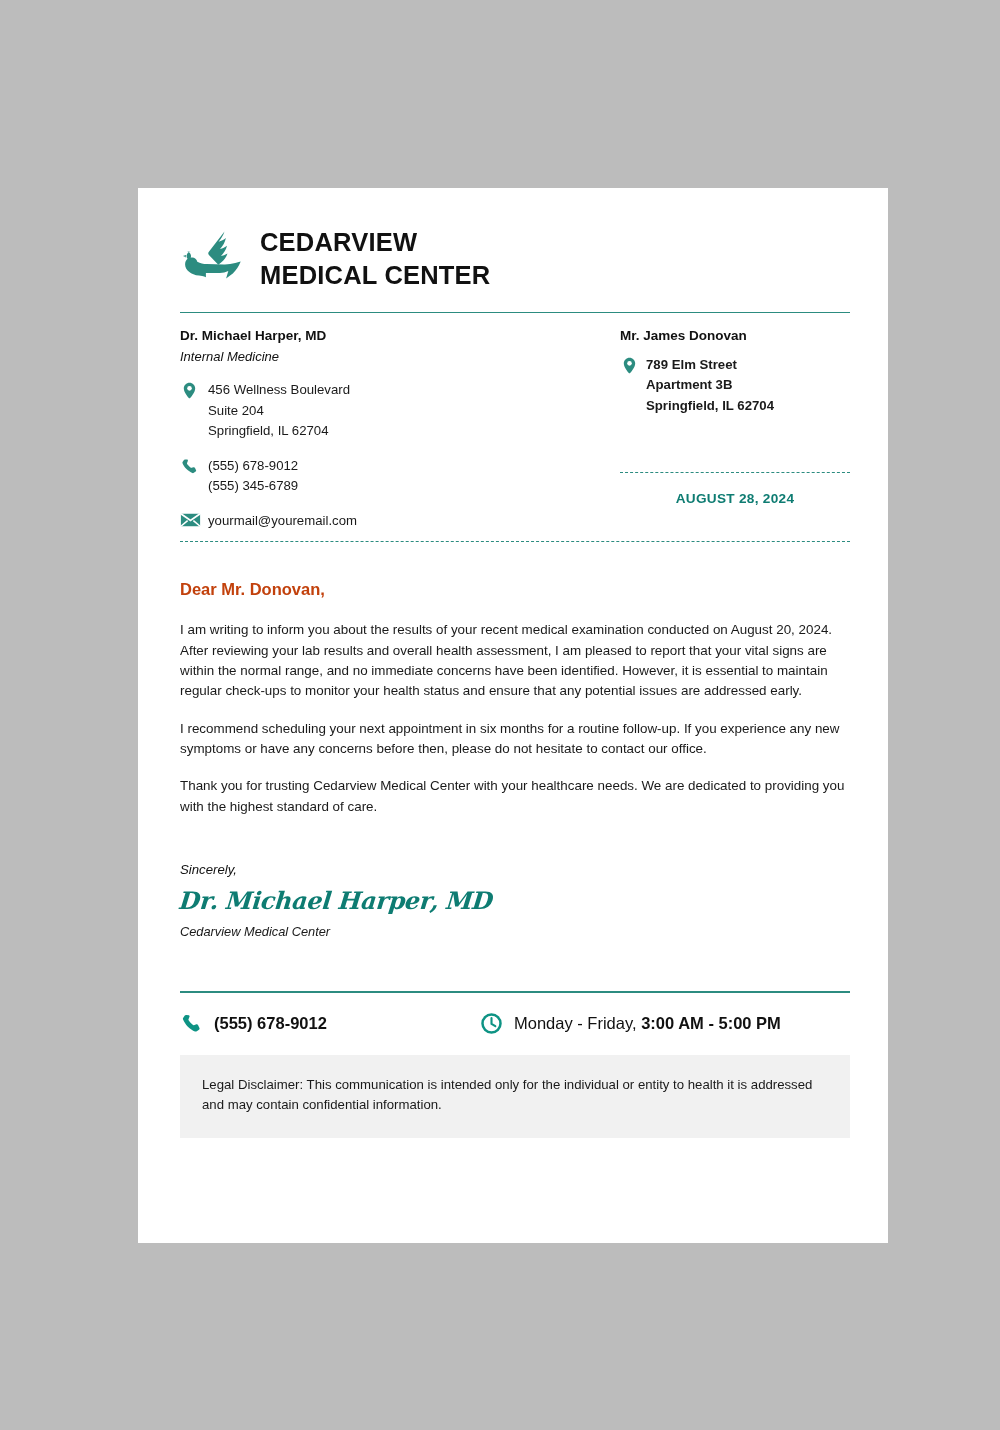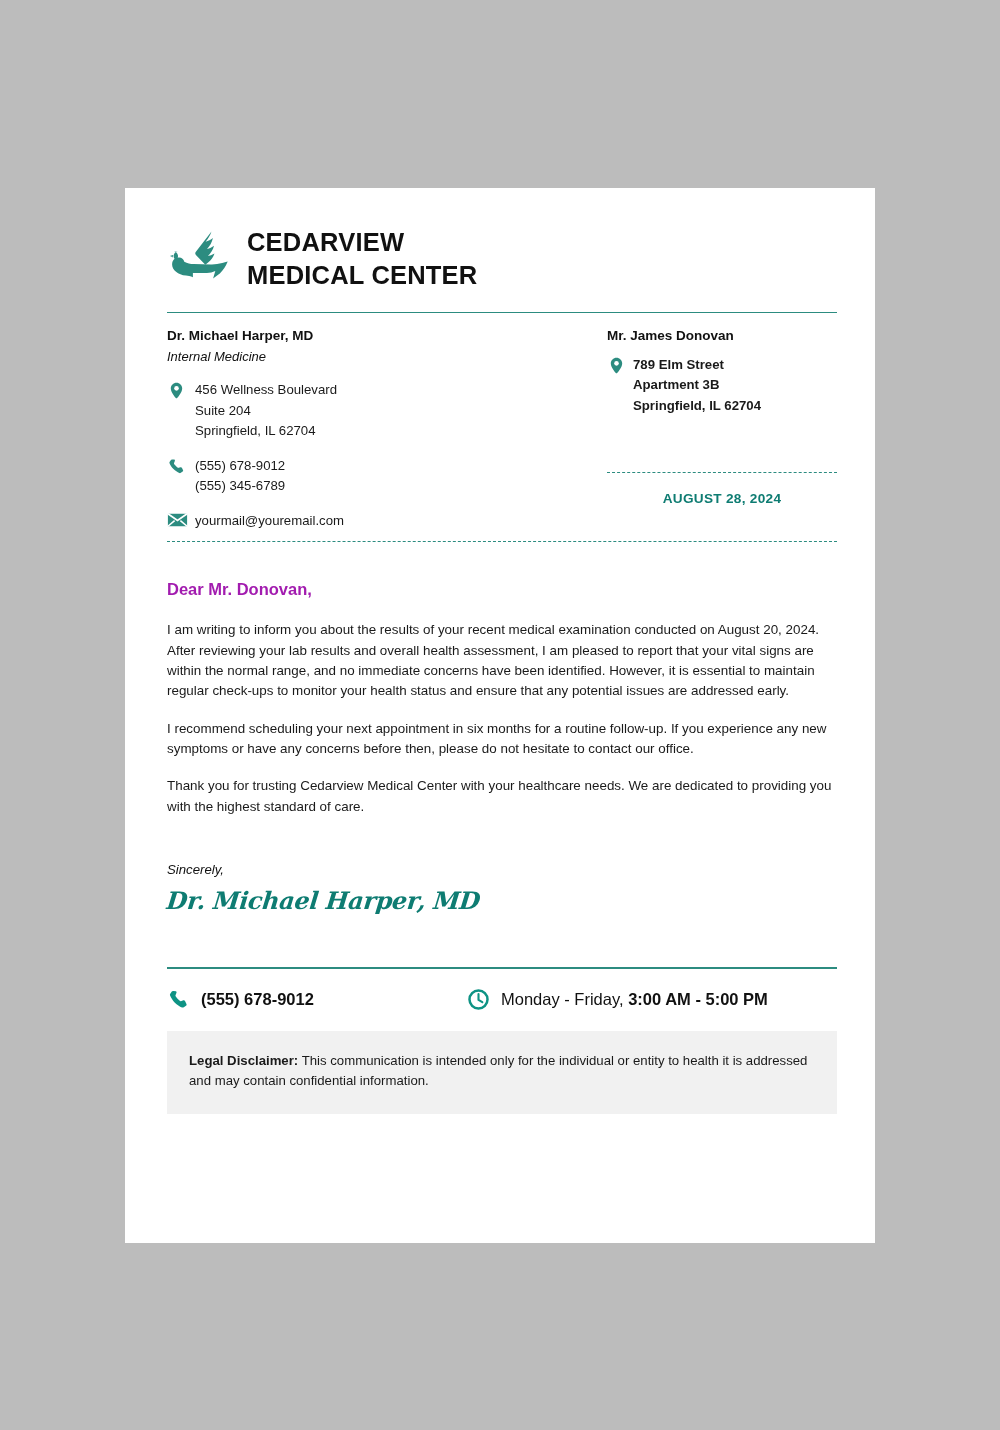--- a/index.html
+++ b/index.html
@@ -6,21 +6,21 @@
   html, body {
     margin: 0;
     padding: 0;
     width: 1000px;
     height: 1430px;
     background: #bcbcbc;
     font-family: "Liberation Sans", sans-serif;
   }
   #page {
     position: absolute;
-    left: 125px;
+    left: 138px;
     top: 188px;
     width: 750px;
     height: 1055px;
     background: #ffffff;
   }
   .inner {
     position: absolute;
     left: 42px;
     top: 0;
     width: 670px;
@@ -111,21 +111,21 @@
     margin-top: 10px;
     height: 0;
     border-top: 1.7px dashed #2c8c80;
   }
 
   
   .salutation {
     margin-top: 38px;
     font-size: 16.5px;
     font-weight: bold;
-    color: #a21caf;
+    color: #c2410c;
   }
   .para {
     margin-top: 17px;
     font-size: 13.4px;
     line-height: 1.52;
     color: #1a1a1a;
     text-align: left;
   }
   .para.first { margin-top: 21px; }
 
@@ -176,21 +176,21 @@
   .f-phone .f-text { font-weight: bold; }
 
   .disclaimer {
     margin-top: 20px;
     background: #f1f1f1;
     padding: 20px 22px 22px 22px;
     font-size: 13.2px;
     line-height: 1.55;
     color: #1a1a1a;
   }
-  .disclaimer b { font-weight: bold; }
+  .disclaimer b { font-weight: normal; }
 </style>
 </head>
 <body>
 
 <div id="page">
   <div class="inner">
 
     <div class="header">
       <div class="logo-mark">
         <svg viewBox="0 0 64 64" width="64" height="64" aria-hidden="true">
@@ -277,20 +277,21 @@
 
     <div class="dash-full"></div>
 
     <div class="salutation">Dear Mr. Donovan,</div>
     <div class="para first">I am writing to inform you about the results of your recent medical examination conducted on August 20, 2024. After reviewing your lab results and overall health assessment, I am pleased to report that your vital signs are within the normal range, and no immediate concerns have been identified. However, it is essential to maintain regular check-ups to monitor your health status and ensure that any potential issues are addressed early.</div>
     <div class="para">I recommend scheduling your next appointment in six months for a routine follow-up. If you experience any new symptoms or have any concerns before then, please do not hesitate to contact our office.</div>
     <div class="para">Thank you for trusting Cedarview Medical Center with your healthcare needs. We are dedicated to providing you with the highest standard of care.</div>
 
     <div class="sincerely">Sincerely,</div>
     <div class="signature">Dr. Michael Harper, MD</div>
+    <div class="sig-org">Cedarview Medical Center</div>
 
     <div class="rule-footer"></div>
 
     <div class="footer-row">
       <div class="f-phone">
         <span class="f-ico">
           <svg viewBox="0 0 24 24" width="23" height="23" aria-hidden="true">
             <path d="M6.8 3.2c-0.6-0.3-1.4-0.1-1.8 0.5L3.4 6.0c-0.4 0.6-0.5 1.3-0.2 1.9 1.0 2.4 2.7 5.1 5.0 7.4 2.3 2.3 5.0 4.0 7.4 5.0 0.6 0.3 1.4 0.1 1.9-0.3l2.3-1.6c0.6-0.4 0.8-1.2 0.5-1.8l-1.5-3.0c-0.3-0.6-1.0-0.9-1.7-0.7l-2.6 0.8c-0.4 0.1-0.9 0-1.2-0.3-0.8-0.7-1.6-1.4-2.3-2.2-0.7-0.8-1.4-1.6-2.0-2.5-0.2-0.3-0.3-0.8-0.1-1.2l1.0-2.5c0.3-0.6 0-1.4-0.6-1.7z" fill="#0e9384"></path>
           </svg>
         </span>

